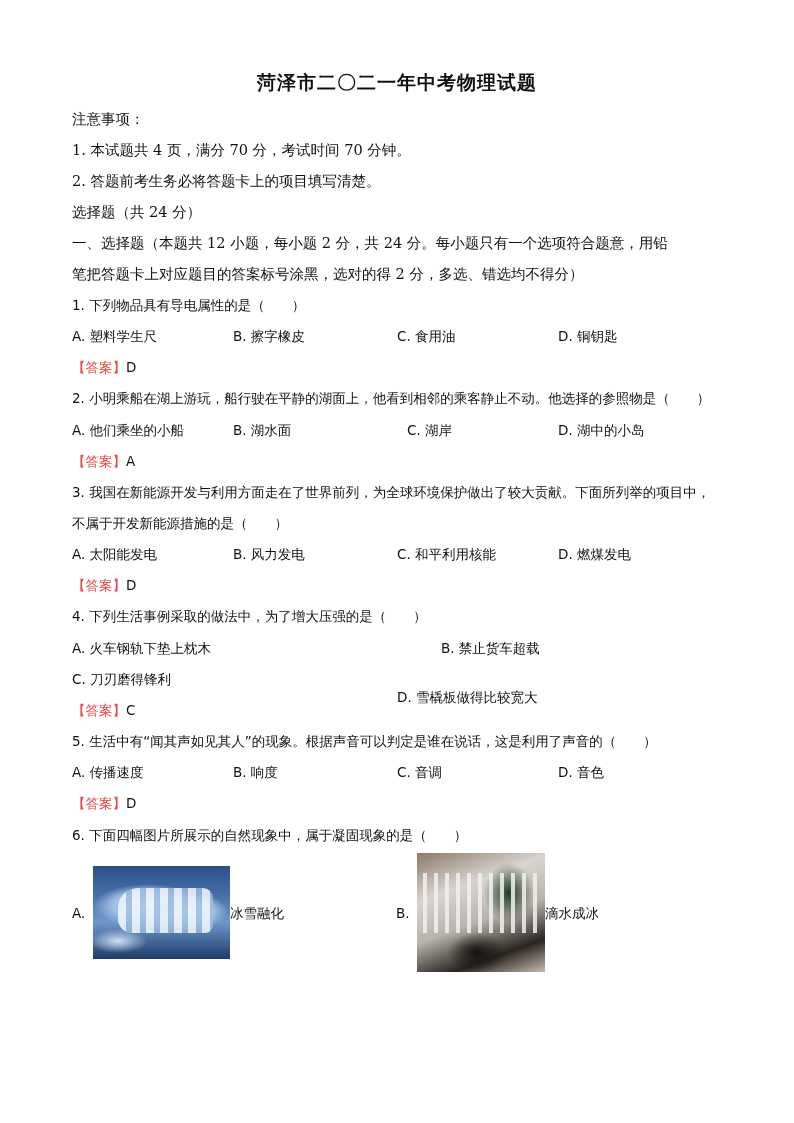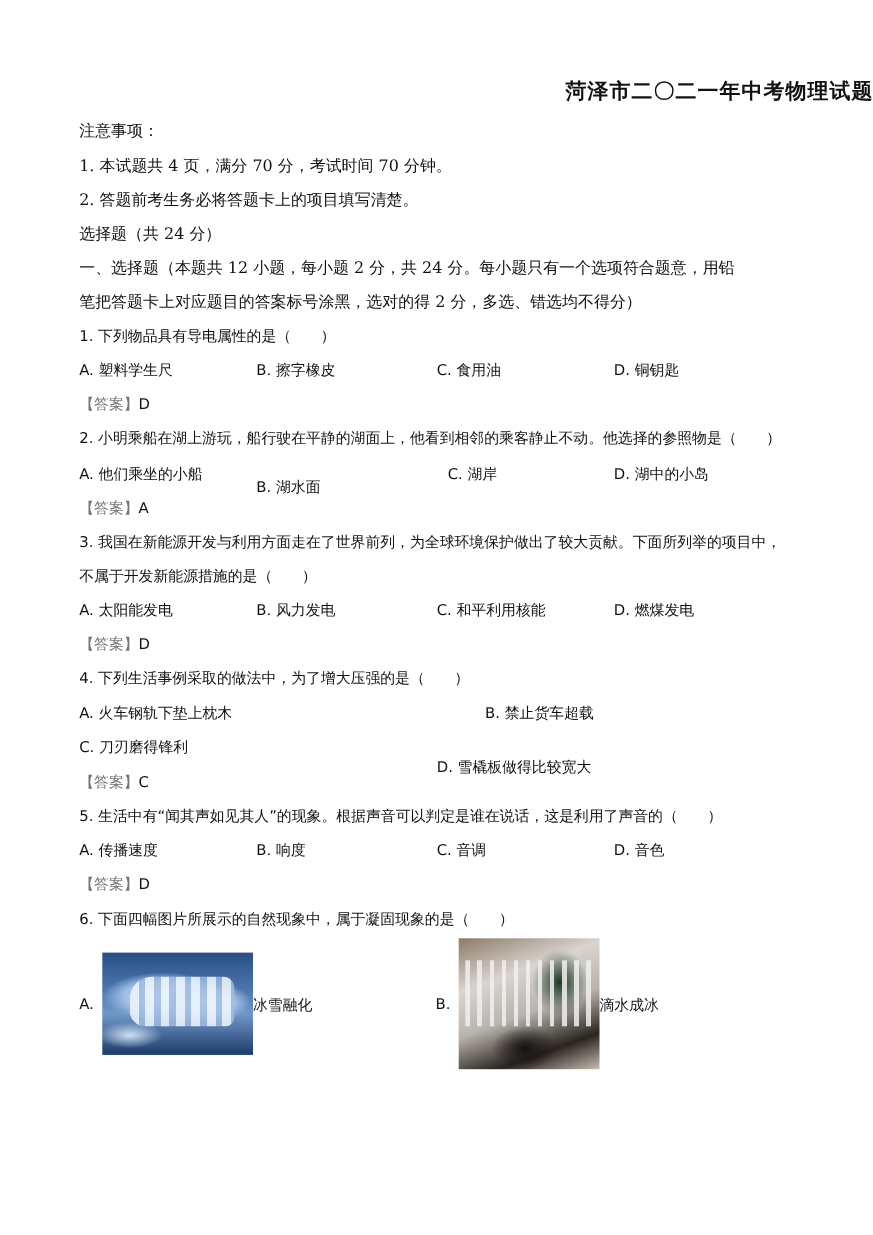--- a/index.html
+++ b/index.html
@@ -3,29 +3,29 @@
 <meta charset="utf-8">
 <style>
   html, body { margin: 0; padding: 0; background: #ffffff; }
   body {
     width: 794px; height: 1123px; position: relative; overflow: hidden;
     font-family: "DejaVu Sans", "Liberation Sans", sans-serif;
     color: #111;
   }
   .abs { position: absolute; white-space: nowrap; }
   .title {
-    left: 0; width: 794px; top: 70px; text-align: right;
+    left: 0; width: 794px; top: 70px; text-align: center;
     font-family: "DejaVu Serif", "Liberation Serif", serif;
     font-size: 19px; font-weight: bold; letter-spacing: 1px;
   }
   .bold { font-weight: normal; font-size: 14.5px; font-family: "DejaVu Serif","Liberation Serif", serif; }
   .q { font-size: 13.5px; }
   .opt { font-size: 13.5px; }
   .ans { font-size: 13.5px; }
-  .ans .mk { color: #737373; }
+  .ans .mk { color: #ef4444; }
   .pic { position: absolute; overflow: hidden; }
   .picA {
     left: 93px; top: 866px; width: 137px; height: 93px;
     background:
       radial-gradient(ellipse 40px 18px at 95px 45px, #dce9f7 0%, #a7c4e6 60%, transparent 100%),
       radial-gradient(ellipse 55px 22px at 55px 40px, #e8f1fb 0%, #9dbde3 65%, transparent 100%),
       radial-gradient(ellipse 30px 12px at 25px 75px, #cfe0f4 0%, transparent 100%),
       linear-gradient(180deg, #2a4f86 0%, #4a74ad 35%, #6f97c9 60%, #1d3b6a 100%);
   }
   .picA::after {
@@ -66,21 +66,21 @@
     <div class="abs opt" style="left:397px; top:328px;">C.  食用油</div>
     <div class="abs opt" style="left:558px; top:328px;">D.  铜钥匙</div>
     <div class="abs ans" style="left:72px; top:359px;">
       <span class="mk">【答案】</span><span>D</span>
     </div>
   </div>
 
   <div>
     <div class="abs q" style="left:72px; top:390px;">2. 小明乘船在湖上游玩，船行驶在平静的湖面上，他看到相邻的乘客静止不动。他选择的参照物是（　　）</div>
     <div class="abs opt" style="left:72px; top:422px;">A.  他们乘坐的小船</div>
-    <div class="abs opt" style="left:233px; top:422px;margin-top:12px;">B.  湖水面</div>
+    <div class="abs opt" style="left:233px; top:422px;">B.  湖水面</div>
     <div class="abs opt" style="left:407px; top:422px;">C.  湖岸</div>
     <div class="abs opt" style="left:558px; top:422px;">D.  湖中的小岛</div>
     <div class="abs ans" style="left:72px; top:453px;">
       <span class="mk">【答案】</span><span>A</span>
     </div>
   </div>
 
   <div>
     <div class="abs q" style="left:72px; top:484px;">3. 我国在新能源开发与利用方面走在了世界前列，为全球环境保护做出了较大贡献。下面所列举的项目中，</div>
     <div class="abs q" style="left:72px; top:515px;">不属于开发新能源措施的是（　　）</div>

